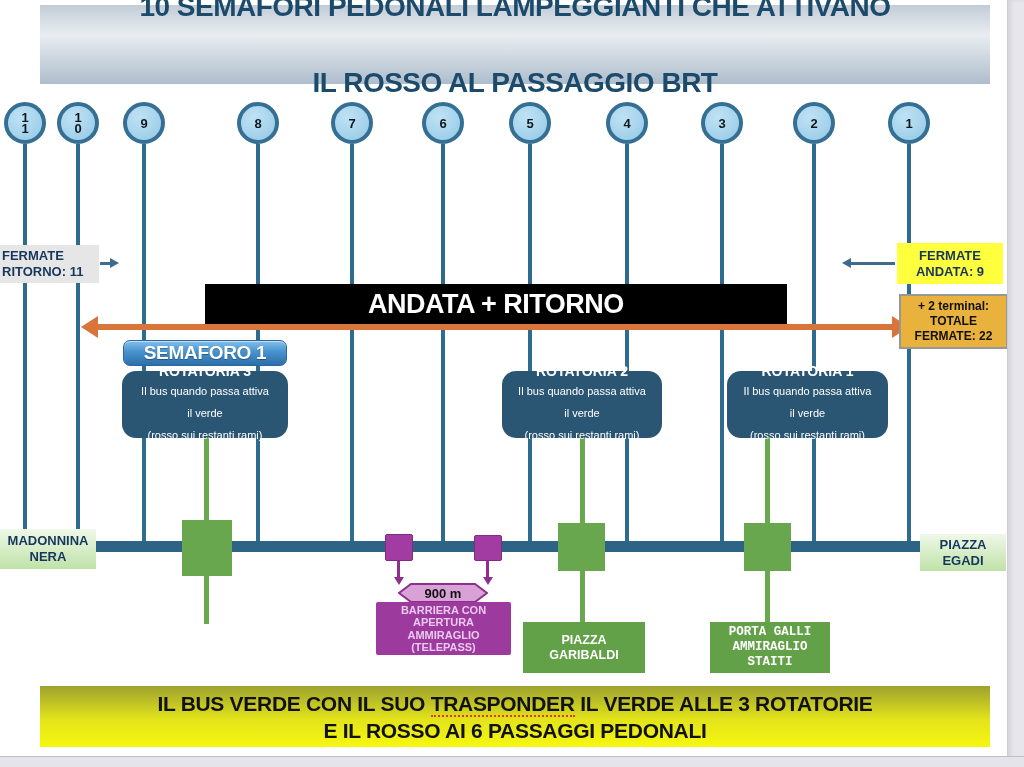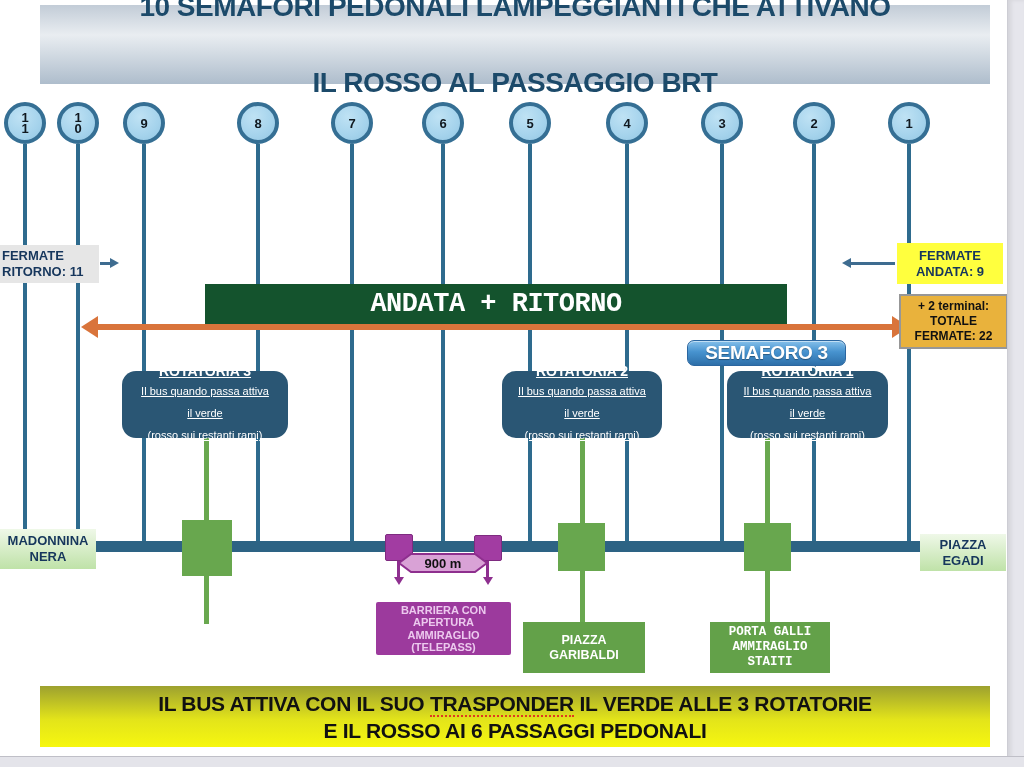--- a/index.html
+++ b/index.html
@@ -45,23 +45,23 @@
     font-weight:bold; font-size:12px; line-height:15px;
     display:flex; flex-direction:column; justify-content:center; text-align:center; z-index:3;
   }
   .mini-arrow-bar { position:absolute; height:3px; background:#3e6c90; z-index:2; }
   .tri { position:absolute; width:0; height:0; z-index:2; }
   .tri-right { border-top:5px solid transparent; border-bottom:5px solid transparent; border-left:9px solid #3e6c90; }
   .tri-left  { border-top:5px solid transparent; border-bottom:5px solid transparent; border-right:9px solid #3e6c90; }
 
   
   .dir-banner {
-    position:absolute; left:205px; top:284px; width:582px; height:40px; background:#14532d;
+    position:absolute; left:205px; top:284px; width:582px; height:40px; background:#000000;
     color:#fff; font-weight:bold; font-size:27px; letter-spacing:-0.5px;
-    display:flex; align-items:center; justify-content:center; z-index:2;font-family:Liberation Mono, monospace;
+    display:flex; align-items:center; justify-content:center; z-index:2;
   }
   .dir-arrow-bar { position:absolute; left:97px; top:324px; width:795px; height:6px; background:#d9743b; z-index:2; }
   .dir-tri-left  { position:absolute; left:81px; top:316px; width:0; height:0;
     border-top:11px solid transparent; border-bottom:11px solid transparent; border-right:17px solid #d9743b; z-index:2; }
   .dir-tri-right { position:absolute; left:892px; top:316px; width:0; height:0;
     border-top:11px solid transparent; border-bottom:11px solid transparent; border-left:17px solid #d9743b; z-index:2; }
 
   
   .sem-btn {
     position:absolute; top:340px; height:26px; border-radius:7px;
@@ -69,41 +69,41 @@
     border:1px solid #2b66a0;
     color:#fff; font-weight:bold; font-size:19px; letter-spacing:-0.3px;
     display:flex; align-items:center; justify-content:center;
     text-shadow:0 1px 1px rgba(0,0,0,.35);
     box-shadow:inset 0 1px 0 rgba(255,255,255,.5); z-index:3;
   }
 
   
   .rot-box {
     position:absolute; top:371px; height:67px; border-radius:14px; background:#2a5674;
-    color:#fff; display:flex; flex-direction:column; justify-content:center; text-align:center; z-index:3;text-decoration:underline;
+    color:#fff; display:flex; flex-direction:column; justify-content:center; text-align:center; z-index:3;
   }
   .rot-title { font-weight:bold; font-size:14px; line-height:17px; }
   .rot-body  { font-size:11px; line-height:22px; }
 
   
   .main-line { position:absolute; left:93px; top:541px; width:829px; height:11px; background:#2d6384; z-index:1; }
   .gline { position:absolute; width:5px; background:#69a84f; z-index:1; }
   .gsquare { position:absolute; background:#68a74e; z-index:2; }
   .psquare { position:absolute; background:#a23ca2; border:1px solid #7e2b80; border-radius:2px; z-index:3; }
   .parrow-line { position:absolute; width:3px; background:#8e2f8f; z-index:2; }
   .tri-down { border-left:5px solid transparent; border-right:5px solid transparent; border-top:8px solid #8e2f8f; }
 
   .endpoint {
     position:absolute; background:linear-gradient(180deg,#eff8e8 0%, #bfe2a8 100%);
     color:#16365c; font-weight:bold; font-size:13px; line-height:16px;
     display:flex; align-items:center; justify-content:center; text-align:center; z-index:3;
   }
 
   
-  .hex-wrap { position:absolute; left:398px; top:553px; width:90px; height:20px; z-index:3;text-align:right; }
+  .hex-wrap { position:absolute; left:398px; top:583px; width:90px; height:20px; z-index:3;text-align:right; }
   .hex-label { position:absolute; left:0; top:0; width:90px; height:20px;
     display:flex; align-items:center; justify-content:center;
     font-weight:bold; font-size:13px; color:#111; }
   .barrier-box {
     position:absolute; left:376px; top:602px; width:135px; height:53px; background:#9c3a9d; border-radius:2px;
     color:#ecc9ee; font-weight:bold; font-size:11px; line-height:12.5px;
     display:flex; align-items:center; justify-content:center; text-align:center; z-index:3;
   }
 
   
@@ -180,21 +180,21 @@
 
   <div class="note-gold pre">+ 2 terminal:
 TOTALE
 FERMATE: 22</div>
 
   <div class="dir-banner">ANDATA + RITORNO</div>
   <div class="dir-arrow-bar"></div>
   <div class="dir-tri-left"></div>
   <div class="dir-tri-right"></div>
 
-  <div class="sem-btn" style="left:687px; width:159px;">SEMAFORO 3</div>
+  <div class="sem-btn" style="left:123px; width:164px;">SEMAFORO 1</div>
 
   <div class="rot-box" style="left:122px; width:166px;">
     <div class="rot-title">ROTATORIA 3</div>
     <div class="rot-body pre">Il bus quando passa attiva
 il verde
 (rosso sui restanti rami)</div>
   </div>
   <div class="rot-box" style="left:502px; width:160px;">
     <div class="rot-title">ROTATORIA 2</div>
     <div class="rot-body pre">Il bus quando passa attiva
@@ -243,20 +243,20 @@
 AMMIRAGLIO
 (TELEPASS)</div>
 
   <div class="station pre" style="left:523px; width:122px;">PIAZZA
 GARIBALDI</div>
   <div class="station pre" style="left:710px; width:120px;font-family:Liberation Mono, monospace;">PORTA GALLI
 AMMIRAGLIO
 STAITI</div>
 
   <div class="bottom-banner">
-    <div><span>IL BUS ATTIVA CON IL SUO </span><span class="squiggle">TRASPONDER</span><span> IL VERDE ALLE 3 ROTATORIE</span></div>
+    <div><span>IL BUS VERDE CON IL SUO </span><span class="squiggle">TRASPONDER</span><span> IL VERDE ALLE 3 ROTATORIE</span></div>
     <div>E IL ROSSO AI 6 PASSAGGI PEDONALI</div>
   </div>
 
   <div class="scroll-strip"></div>
   <div class="bottom-strip"></div>
 
 </div>
 
 </body></html>

